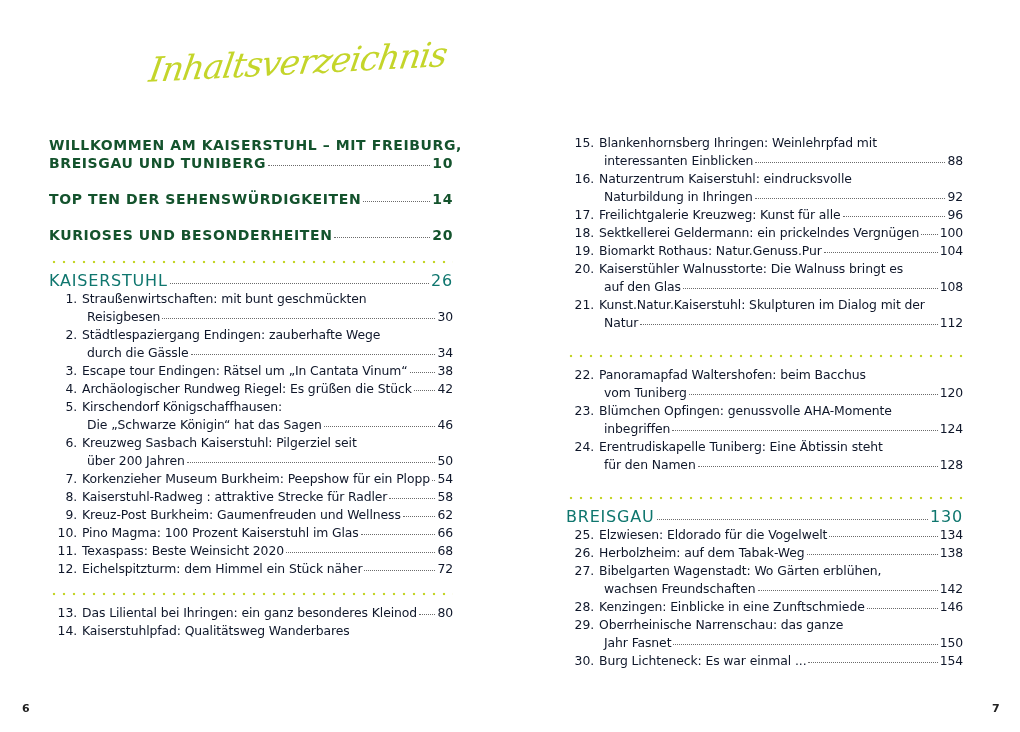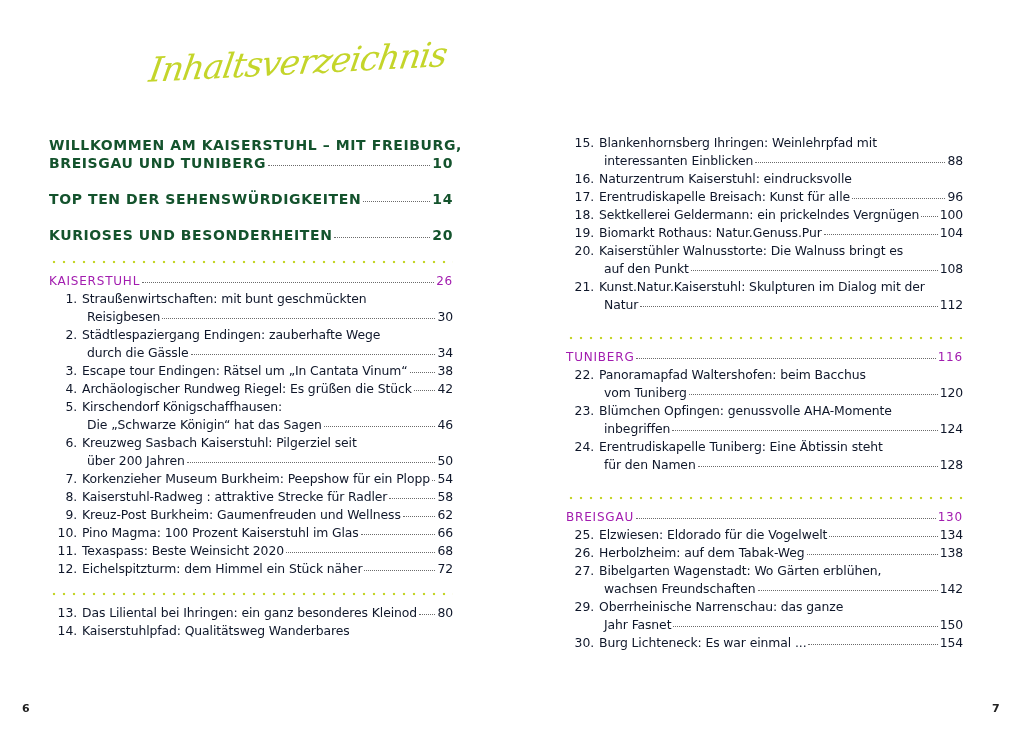--- a/index.html
+++ b/index.html
@@ -16,21 +16,21 @@
     font-family: "DejaVu Serif", serif; font-style: italic; font-size: 34px;
     color: #c4d52a; letter-spacing: -1px; transform: rotate(-3deg) skewX(-12deg);
     white-space: nowrap;
   }
 
   .toc { position: absolute; left: 49px; width: 404px; font-size: 12.4px; }
   .page-right .toc { left: 56px; width: 397px; }
 
   .line { display: flex; align-items: baseline; height: 18px; line-height: 18px; white-space: nowrap; }
   .main-head { color: #14532d; font-weight: bold; letter-spacing: 0.6px; font-size: 14px; }
-  .sec-head { color: #a21caf; letter-spacing: 0.8px; font-size: 12px; }
+  .sec-head { color: #0f766e; letter-spacing: 0.8px; font-size: 16px; }
   .entry { color: #0f172a; letter-spacing: -0.1px; }
   .num { display: inline-block; width: 28px; text-align: right; padding-right: 0px; flex: 0 0 auto; }
   .entry .txt { padding-left: 5px; }
   .indent { padding-left: 33px; }
   .txt { flex: 0 0 auto; }
   .dots {
     flex: 1 1 auto; overflow: hidden; margin: 0 2px;
     border-bottom: 1.3px dotted #6a6a6a; height: 1px; align-self: baseline; position: relative; top: -2px;
   }
   .pg { flex: 0 0 auto; text-align: left; }
@@ -235,25 +235,30 @@
             <span class="txt">interessanten Einblicken</span>
             <span class="dots"></span>
             <span class="pg">88</span>
           </div>
         </div>
         <div>
           <div class="line entry">
             <span class="num">16.</span>
             <span class="txt">Naturzentrum Kaiserstuhl: eindrucksvolle</span>
           </div>
+          <div class="line entry indent">
+            <span class="txt">Naturbildung in Ihringen</span>
+            <span class="dots"></span>
+            <span class="pg">92</span>
+          </div>
         </div>
         <div>
           <div class="line entry">
             <span class="num">17.</span>
-            <span class="txt">Erentrudiskapelle Breisach: Kunst für alle</span>
+            <span class="txt">Freilichtgalerie Kreuzweg: Kunst für alle</span>
             <span class="dots"></span>
             <span class="pg">96</span>
           </div>
         </div>
         <div>
           <div class="line entry">
             <span class="num">18.</span>
             <span class="txt">Sektkellerei Geldermann: ein prickelndes Vergnügen</span>
             <span class="dots"></span>
             <span class="pg">100</span>
@@ -266,46 +271,41 @@
             <span class="dots"></span>
             <span class="pg">104</span>
           </div>
         </div>
         <div>
           <div class="line entry">
             <span class="num">20.</span>
             <span class="txt">Kaiserstühler Walnusstorte: Die Walnuss bringt es</span>
           </div>
           <div class="line entry indent">
-            <span class="txt">auf den Punkt</span>
+            <span class="txt">auf den Glas</span>
             <span class="dots"></span>
             <span class="pg">108</span>
           </div>
         </div>
         <div>
           <div class="line entry">
             <span class="num">21.</span>
             <span class="txt">Kunst.Natur.Kaiserstuhl: Skulpturen im Dialog mit der</span>
           </div>
           <div class="line entry indent">
             <span class="txt">Natur</span>
             <span class="dots"></span>
             <span class="pg">112</span>
           </div>
         </div>
       </div>
 
     <div class="rule" style="margin-top:22px"></div>
 
     <div>
-      <div class="line sec-head">
-          <span class="txt">TUNIBERG</span>
-          <span class="dots"></span>
-          <span class="pg">116</span>
-        </div>
       <div id="right-s0">
           <div>
             <div class="line entry">
               <span class="num">22.</span>
               <span class="txt">Panoramapfad Waltershofen: beim Bacchus</span>
             </div>
             <div class="line entry indent">
               <span class="txt">vom Tuniberg</span>
               <span class="dots"></span>
               <span class="pg">120</span>
@@ -367,20 +367,28 @@
               <span class="txt">Bibelgarten Wagenstadt: Wo Gärten erblühen,</span>
             </div>
             <div class="line entry indent">
               <span class="txt">wachsen Freundschaften</span>
               <span class="dots"></span>
               <span class="pg">142</span>
             </div>
           </div>
           <div>
             <div class="line entry">
+              <span class="num">28.</span>
+              <span class="txt">Kenzingen: Einblicke in eine Zunftschmiede</span>
+              <span class="dots"></span>
+              <span class="pg">146</span>
+            </div>
+          </div>
+          <div>
+            <div class="line entry">
               <span class="num">29.</span>
               <span class="txt">Oberrheinische Narrenschau: das ganze</span>
             </div>
             <div class="line entry indent">
               <span class="txt">Jahr Fasnet</span>
               <span class="dots"></span>
               <span class="pg">150</span>
             </div>
           </div>
           <div>

